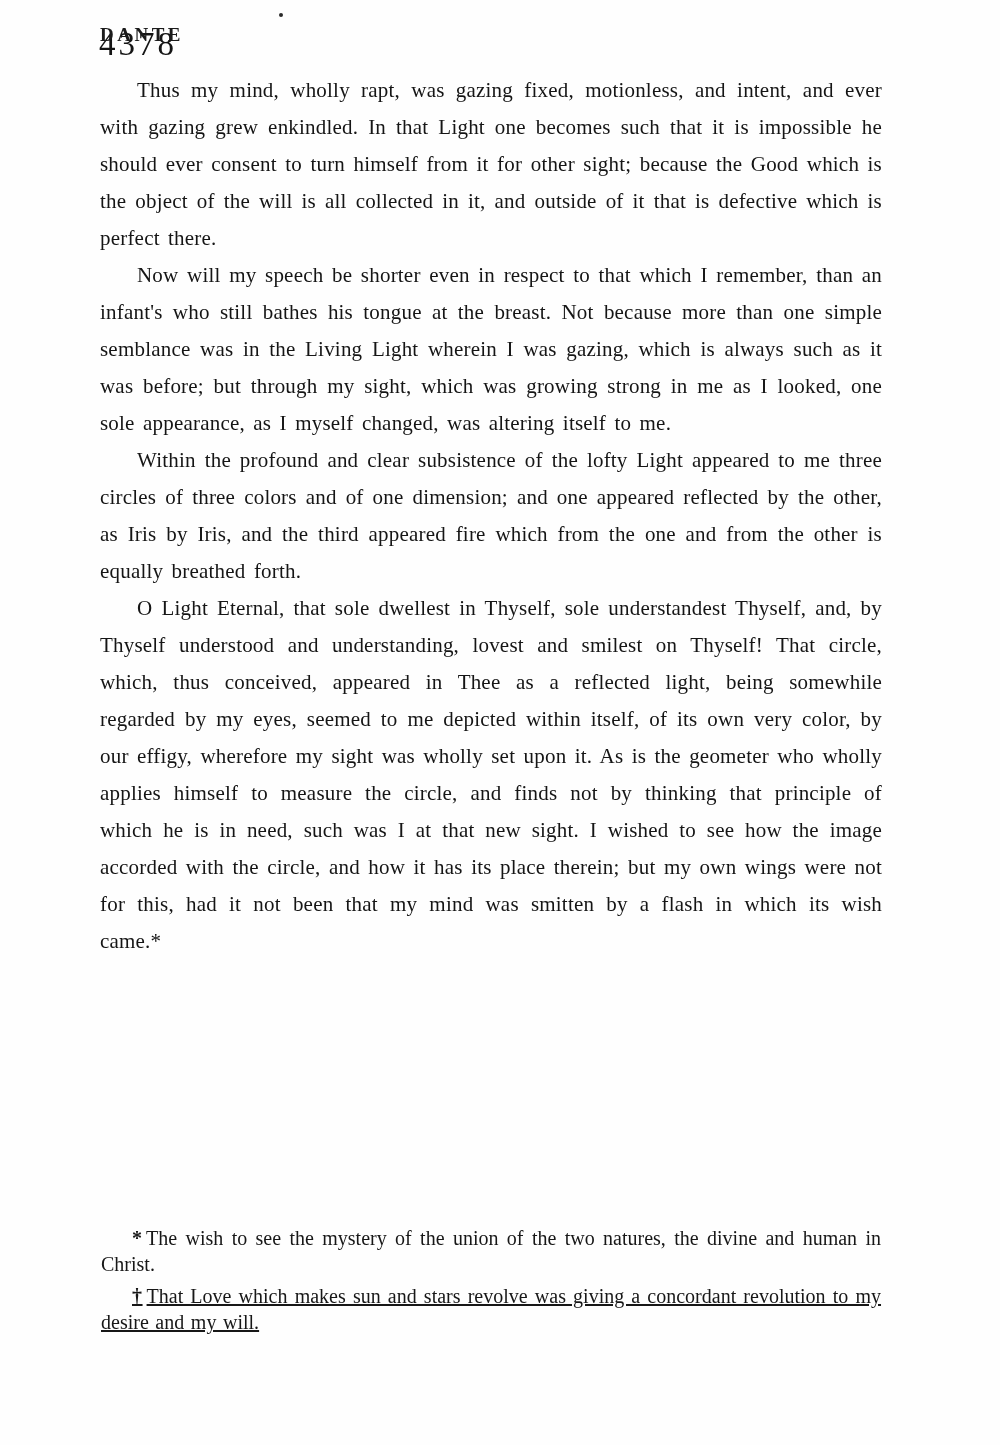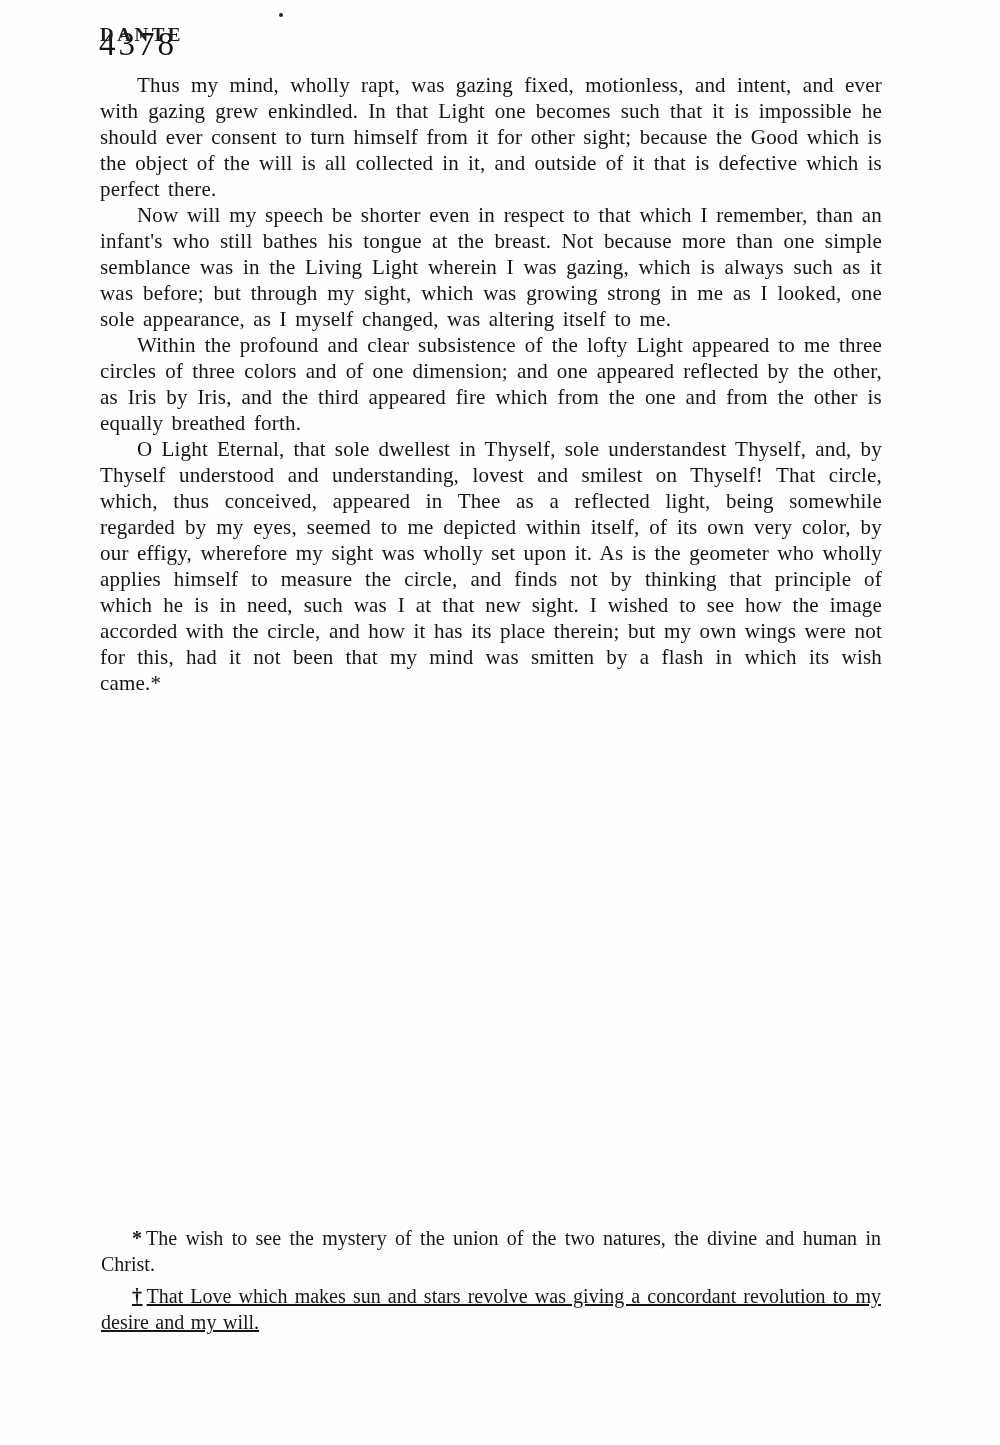--- a/index.html
+++ b/index.html
@@ -47,21 +47,21 @@
   }
   .body-text {
     position: absolute;
     left: 100px;
     top: 72px;
     width: 782px;
   }
   .body-text p {
     margin: 0;
     font-size: 21px;
-    line-height: 26px;
+    line-height: 37px;
     text-align: justify;
     text-indent: 37px;
     word-spacing: 0.14em;
     letter-spacing: 0.2px;
   }
   .footnotes {
     position: absolute;
     left: 100px;
     top: 1224px;
     width: 782px;

